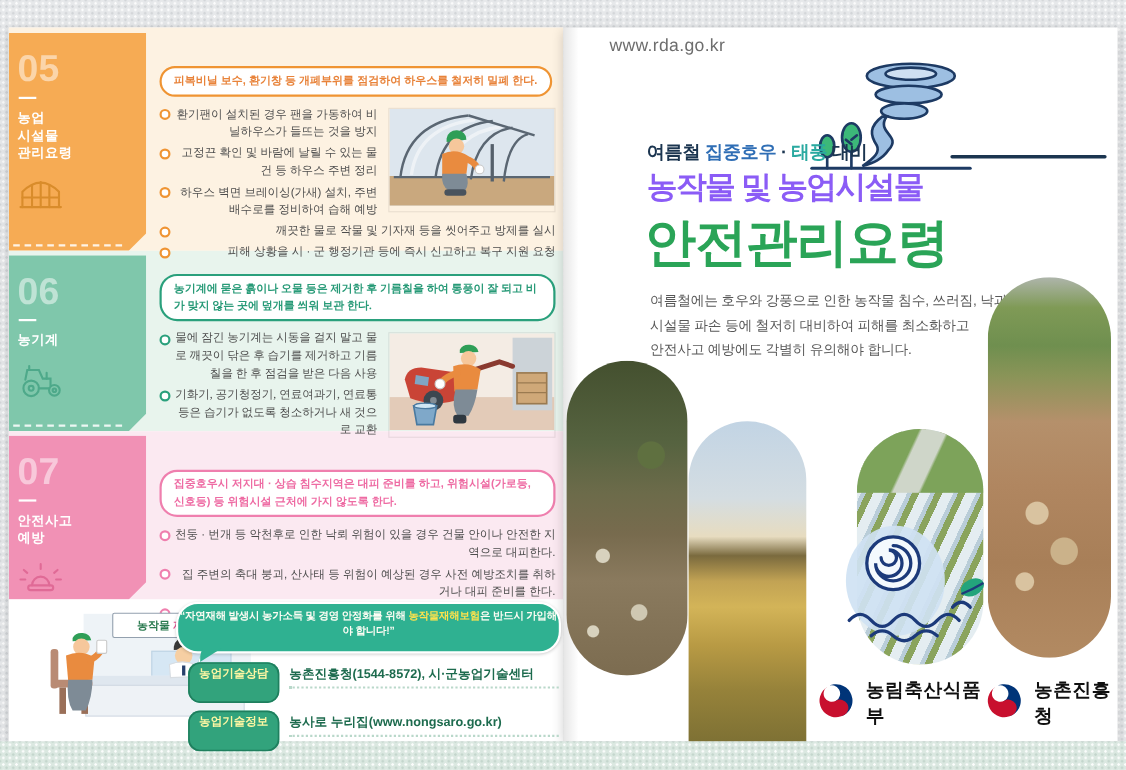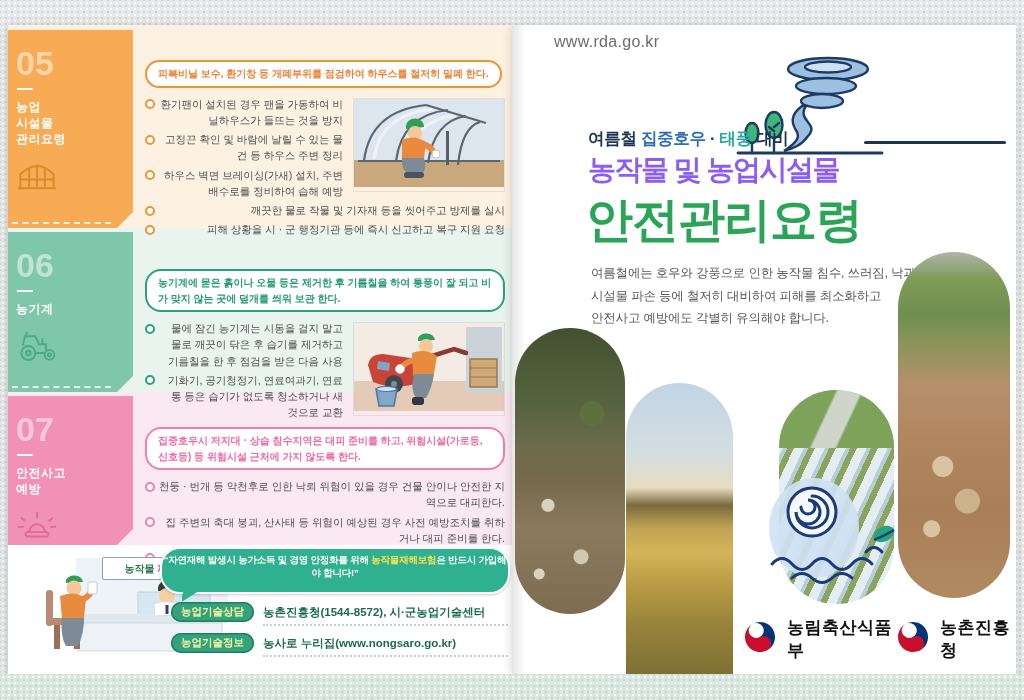--- a/index.html
+++ b/index.html
@@ -74,21 +74,21 @@
   .bubble .tail{ position:absolute; left:18px; bottom:-11px; width:22px; height:14px;
     background:#2fb191; clip-path:polygon(0 100%,18% 0,100% 0); border-left:2px solid #fff; }
   .counter-illu{ position:absolute; left:8px; top:527px; width:222px; height:110px; z-index:2; }
   .sign{ position:absolute; left:86px; top:5px; width:118px; height:23px; background:#fff;
     border:1.5px solid #93a0ae; border-radius:2px; text-align:center; font-size:10px;
     font-weight:800; padding-top:4px; }
   .sign .sp{ color:#2a7a4f; } .sign .sh{ color:#e0518e; }
   .contacts{ position:absolute; left:163px; top:577px; width:337px; z-index:3; }
   .c-row{ display:flex; align-items:flex-start; margin-bottom:7px; }
   .badge{ flex:0 0 auto; background:#32a37c; color:#fdf6a3; font-size:10.5px; font-weight:800;
-    border-radius:11px; padding:3px 10px 3px; margin-right:9px; box-shadow:inset 0 0 0 1.5px #1f7f5e; }
+    border-radius:11px; padding:3px 10px 20px; margin-right:9px; box-shadow:inset 0 0 0 1.5px #1f7f5e; }
   .c-text{ flex:1; font-size:11.5px; font-weight:700; color:#1d6b4e; padding:3px 0 4px;
     border-bottom:2px dotted #b9d8ca; }
 
   
   .url{ position:absolute; left:42px; top:8px; font-size:16px; color:#6d6d6d; letter-spacing:.3px; }
   .tornado{ position:absolute; left:222px; top:28px; }
   .subtitle{ position:absolute; left:76px; top:103px; font-size:16.5px; font-weight:800; letter-spacing:-.3px;}
   .st-n{ color:#1b3550; } .st-b{ color:#2f6eb5; } .st-t{ color:#2aa9a0; }
   .gline{ position:absolute; left:352px; top:116px; width:142px; height:3px; background:#1b3550; border-radius:2px; }
   .title1{ position:absolute; left:76px; top:126px; font-size:28px; font-weight:800; color:#8b5cf6; letter-spacing:-1.5px; }
@@ -214,21 +214,21 @@
       <ul class="blt blt-o">
         <li>환기팬이 설치된 경우 팬을 가동하여 비닐하우스가 들뜨는 것을 방지</li>
         <li>고정끈 확인 및 바람에 날릴 수 있는 물건 등 하우스 주변 정리</li>
         <li>하우스 벽면 브레이싱(가새) 설치, 주변 배수로를 정비하여 습해 예방</li>
         <li>깨끗한 물로 작물 및 기자재 등을 씻어주고 방제를 실시</li>
         <li>피해 상황을 시 · 군 행정기관 등에 즉시 신고하고 복구 지원 요청</li>
       </ul>
     </div>
   </div>
 
-  <div class="sec" style="top:244px;">
+  <div class="sec" style="top:224px;font-family:Liberation Serif, serif;">
     <span class="pill pill-t">농기계에 묻은 흙이나 오물 등은 제거한 후 기름칠을 하여 통풍이 잘 되고 비가 맞지 않는 곳에 덮개를 씌워 보관 한다.</span>
     <div class="sec-body">
       <div class="illu">
         <svg width="150" height="88" viewBox="0 0 150 88">
           <rect width="150" height="88" fill="#f4ece4"></rect>
           <rect y="58" width="150" height="30" fill="#e3cbb8"></rect>
           <rect x="112" y="4" width="36" height="66" fill="#ccd3d8"></rect>
           <rect x="116" y="36" width="27" height="28" fill="#cfa878" stroke="#9a7a50" stroke-width="1.5"></rect>
           <path d="M116 45 h27 M116 54 h27" stroke="#9a7a50" stroke-width="1.2"></path>
           <path d="M14 42 q2 -11 15 -11 l27 4 q11 2 13 11 l-2 13 q-25 9 -48 0 z" fill="#c94436"></path>

